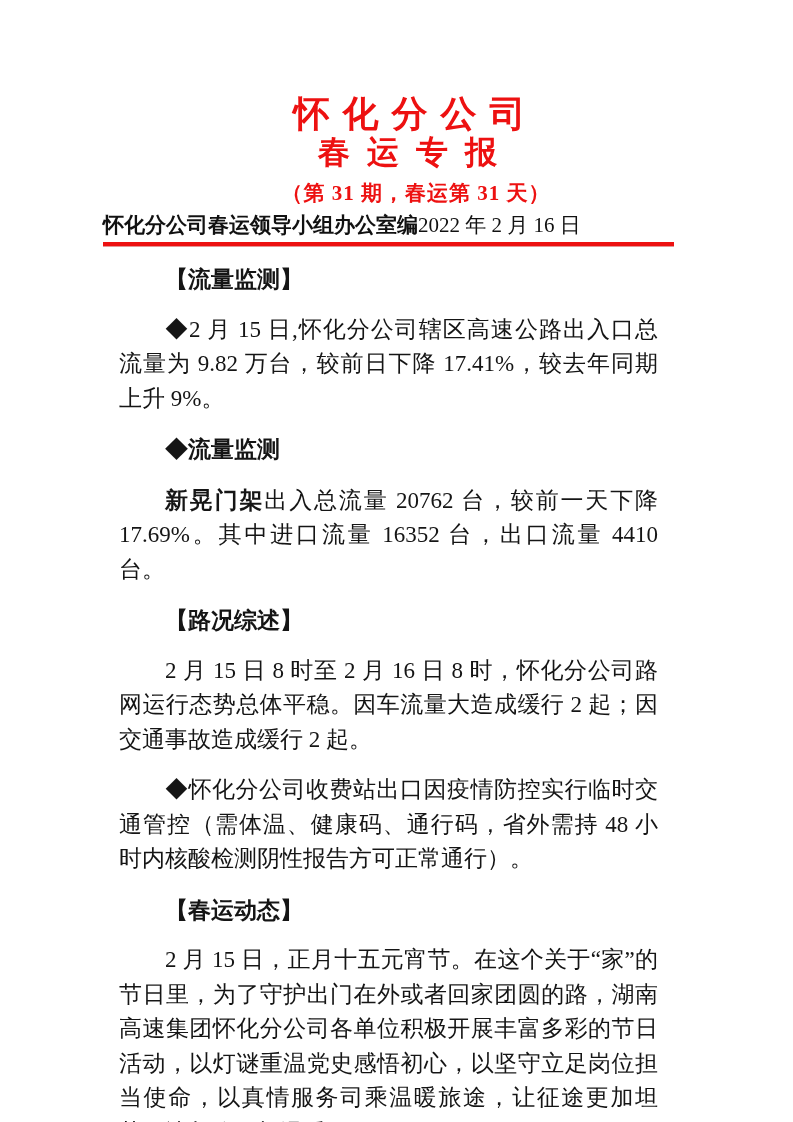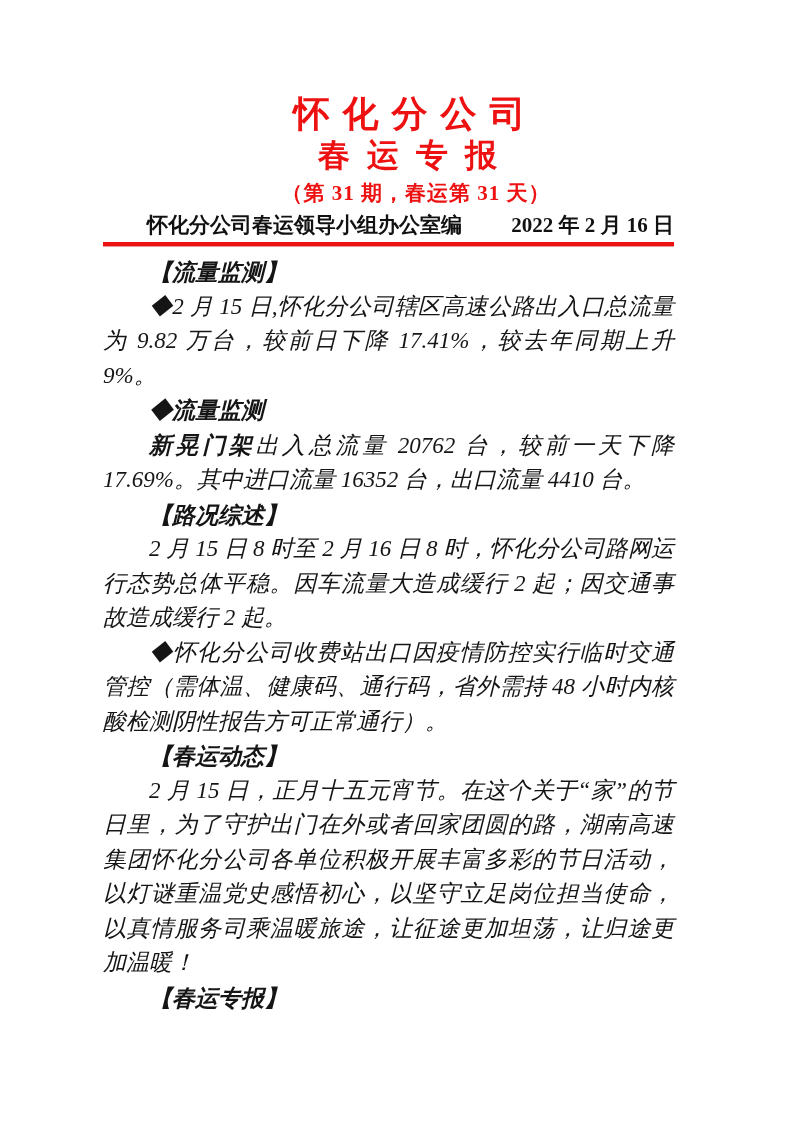--- a/index.html
+++ b/index.html
@@ -14,47 +14,46 @@
     color: var(--ink, #161616);
     overflow: hidden;
   }
   .titles {
     text-align: center;
     padding-left: 55px;
     color: var(--accent, #ed1111);
     font-weight: 700;
   }
   .t1 { font-size: 36px; line-height: 42px; letter-spacing: 13px; white-space: nowrap; }
-  .t2 { font-size: 32px; line-height: 40px; letter-spacing: 17px; white-space: nowrap; }
+  .t2 { font-size: 32px; line-height: 40px; letter-spacing: 17px; white-space: nowrap; font-family: Liberation Mono, monospace; }
   .issue { font-size: 21px; line-height: 37px; letter-spacing: 1px; }
   .masthead {
     display: flex;
-    justify-content: space-between;
+    justify-content: flex-start;
     align-items: baseline;
     font-size: 21px;
     line-height: 27px;
     color: #111111;
-    margin-left: 44px;
   }
   .editor { font-weight: 700; }
-  .date { font-weight: 700; }
+  .date { font-weight: 400; }
   .rule {
     height: 4px;
     background: var(--accent, #ed1111);
     margin-top: 3px;
     box-shadow: 0 1px 0 rgba(200,20,20,.45);
   }
   .doc-body {
     margin-top: 9px;
     font-size: 23px;
     line-height: 34.5px;
     text-align: justify;
     color: #151515;
   }
-  .doc-body p { margin: 0; text-indent: 2em; font-style: italic; }
+  .doc-body p { margin: 16px; text-indent: 2em; }
   .sec-h, .sub-h {
     font-family: "Liberation Sans", sans-serif;
     font-weight: 700;
     text-align: left;
   }
   .lead {
     font-family: "Liberation Sans", sans-serif;
     font-weight: 700;
   }
 </style>

